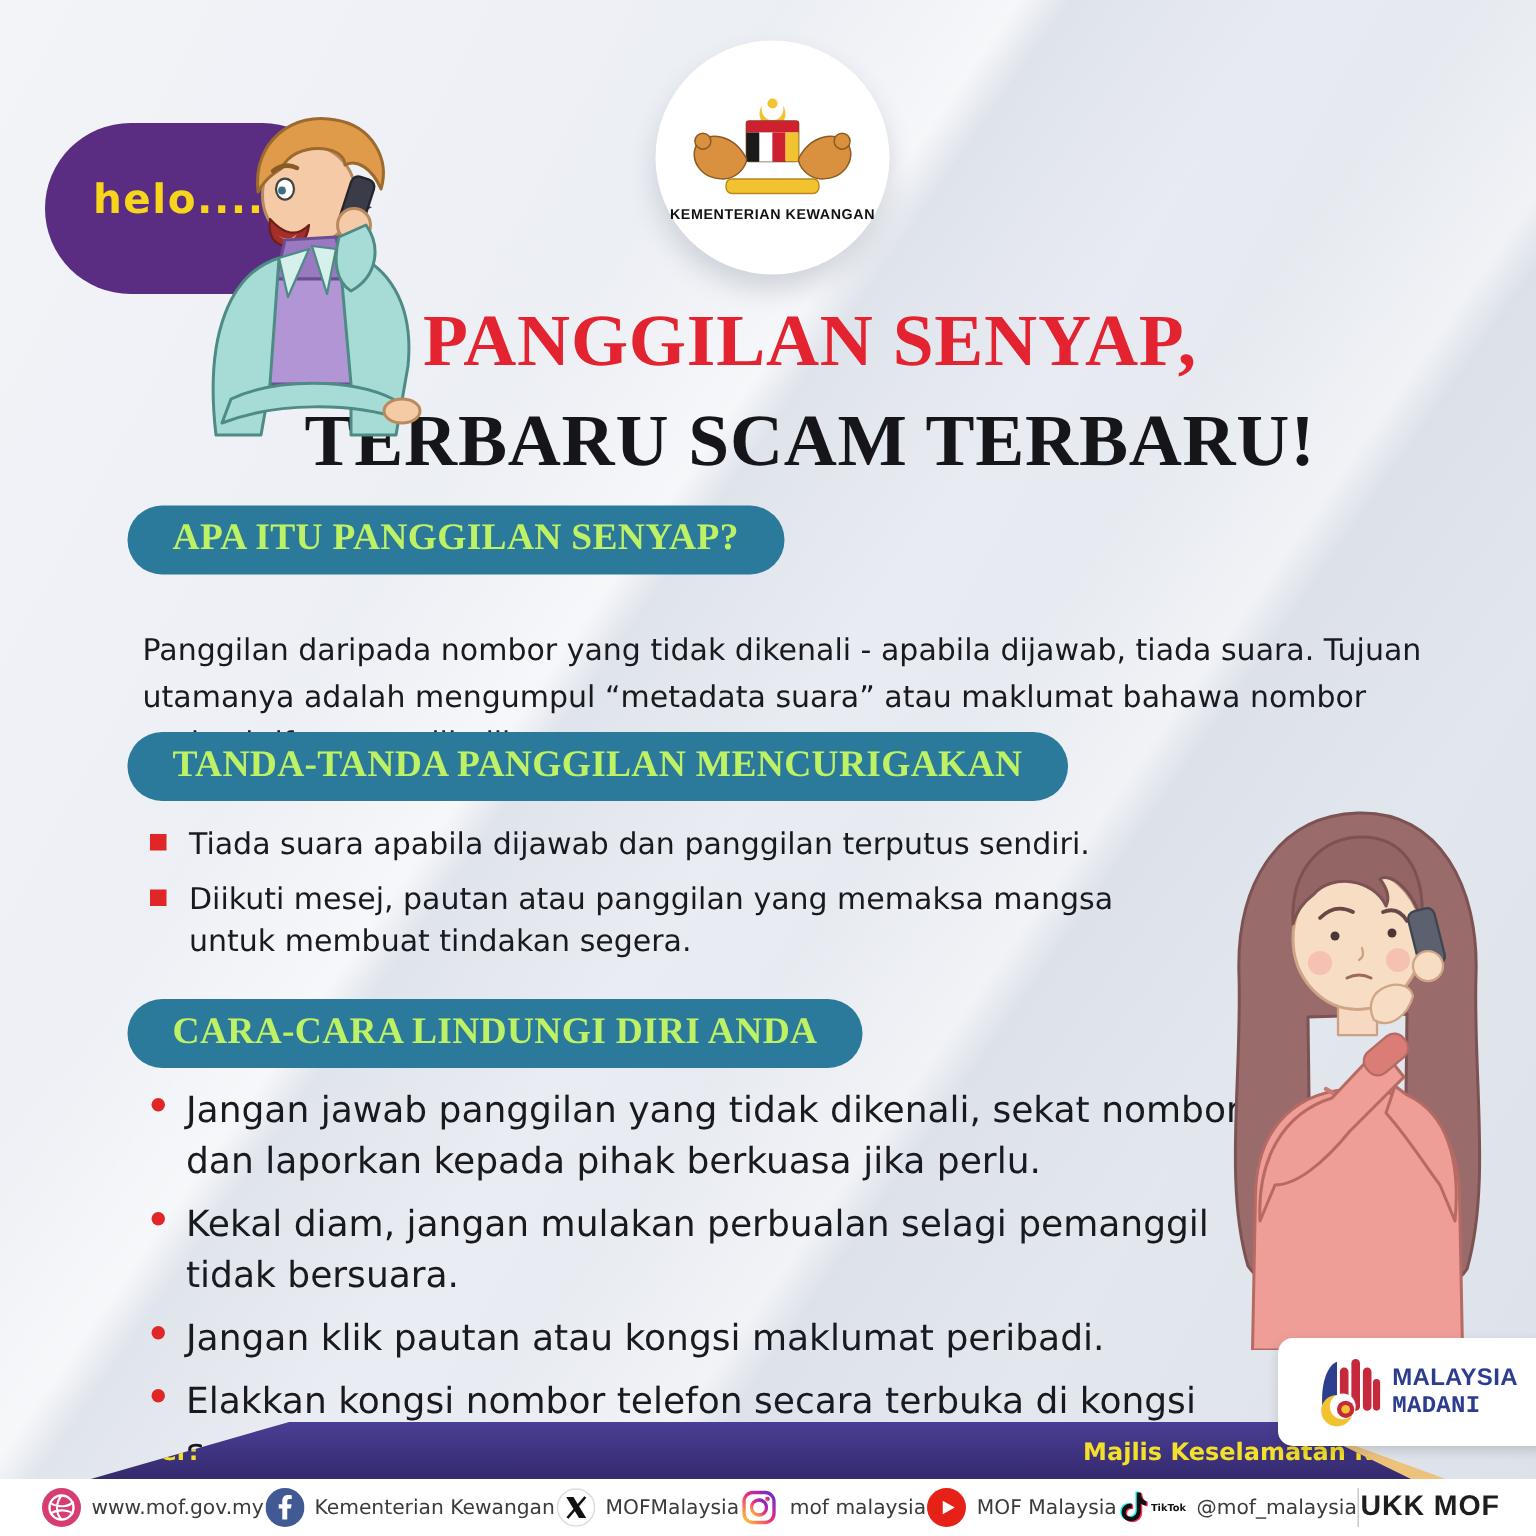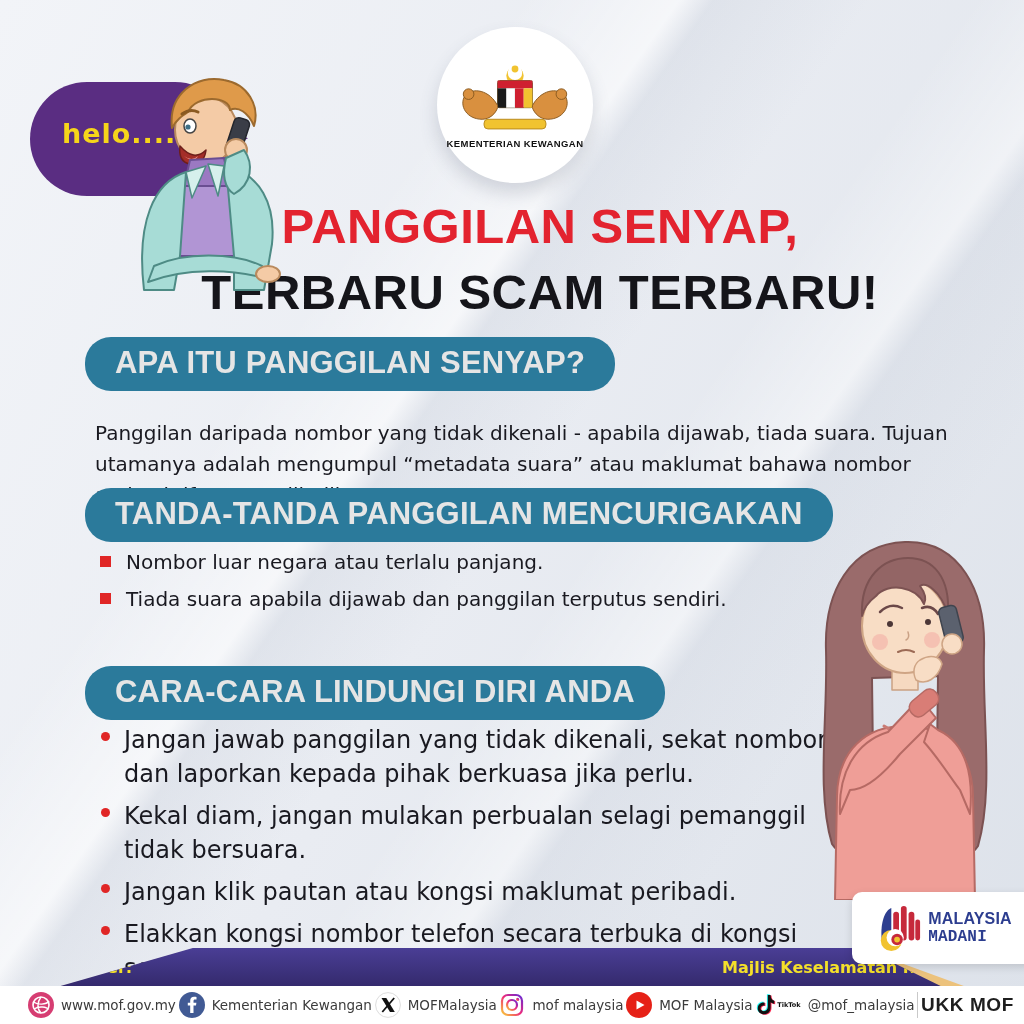--- a/index.html
+++ b/index.html
@@ -18,26 +18,26 @@
   .bubble{position:absolute;left:30px;top:82px;width:202px;height:114px;background:#5a2d82;border-radius:60px;z-index:1;}
   .bubble::after{content:"";position:absolute;right:-16px;top:40px;width:42px;height:36px;background:#5a2d82;
     clip-path:polygon(0 0,100% 45%,8% 100%);}
   .bubble-text{position:absolute;left:32px;top:36px;font-size:27px;font-weight:800;color:#f6d51a;letter-spacing:1px;}
   .caller{position:absolute;left:84px;top:54px;width:200px;height:238px;z-index:2;}
   
   .badge{position:absolute;left:437px;top:27px;width:156px;height:156px;border-radius:50%;background:#fff;
     box-shadow:0 10px 18px rgba(70,82,105,.20);display:flex;flex-direction:column;align-items:center;justify-content:center;z-index:2;}
   .ministry-name{font-size:9.5px;font-weight:700;letter-spacing:.4px;color:#111;margin-top:4px;font-family:"Liberation Sans",sans-serif;}
   
-  .title-wrap{position:absolute;left:140px;top:198px;width:800px;text-align:center;z-index:1;font-family:Liberation Sans, sans-serif;}
+  .title-wrap{position:absolute;left:140px;top:198px;width:800px;text-align:center;z-index:1;font-family:Liberation Serif, serif;}
   .title-1{font-size:49px;font-weight:800;color:#e3232f;letter-spacing:.5px;}
   .title-2{font-size:49px;font-weight:800;color:#15151a;letter-spacing:.5px;margin-top:10px;}
   
-  .pill{position:absolute;left:85px;background:#2b7a9b;color:#e5e5e5;border-radius:26px;padding:8px 30px 10px;
-    font-family:Liberation Sans, sans-serif;font-weight:800;font-size:31px;letter-spacing:.2px;z-index:1;white-space:nowrap;}
+  .pill{position:absolute;left:85px;background:#2b7a9b;color:#bef264;border-radius:26px;padding:8px 30px 10px;
+    font-family:Liberation Serif, serif;font-weight:800;font-size:25px;letter-spacing:.2px;z-index:1;white-space:nowrap;}
   #pill-1{top:337px;}#pill-2{top:488px;}#pill-3{top:666px;}
   .intro{position:absolute;left:95px;top:398px;width:855px;font-size:20px;line-height:1.56;z-index:1;}
   .sg-b{font-weight:400;}
   ul.blist{position:absolute;margin:0;padding:0;list-style:none;z-index:1;}
   #list-signs{left:98px;top:548px;width:680px;}
   #list-signs li{position:relative;padding-left:28px;margin-bottom:9px;font-size:20px;line-height:1.4;}
   #list-signs li::before{content:"";position:absolute;left:2px;top:8px;width:11px;height:11px;background:#e02626;}
   #list-protect{left:98px;top:723px;width:745px;}
   #list-protect li{position:relative;padding-left:26px;margin-bottom:8px;font-size:24px;line-height:1.42;}
   #list-protect li::before{content:"";position:absolute;left:3px;top:9px;width:9px;height:9px;border-radius:50%;background:#e02626;}
@@ -54,21 +54,21 @@
   .madani-l1{font-size:16px;}
   .madani-l2{font-size:16px;margin-top:2px;font-family:Liberation Mono, monospace;}
   
   .source-edge{position:absolute;left:52px;top:952px;width:920px;height:37px;background:#ecc27c;
     clip-path:polygon(14% 0,89% 0,100% 100%,0 100%);z-index:2;}
   .source-bar{position:absolute;left:56px;top:948px;width:912px;height:38px;z-index:3;
     background:linear-gradient(180deg,#4a3e95,#342a6d);clip-path:polygon(15% 0,88.5% 0,97% 100%,.5% 100%);
     display:flex;align-items:center;justify-content:space-between;gap:10px;color:#f4e02a;font-weight:700;font-size:16px;}
   
   .footer{position:absolute;left:0;top:986px;width:1024px;height:38px;background:#fff;z-index:5;
-    display:flex;align-items:center;justify-content:space-between;box-sizing:border-box;padding:0 10px 0 28px;}
+    display:flex;align-items:center;justify-content:space-between;box-sizing:border-box;padding:0 24px 0 28px;}
   .fitem{display:flex;align-items:center;gap:7px;font-size:13.5px;color:#3b3b3b;white-space:nowrap;}
   .ticol{display:flex;flex-direction:row;align-items:center;line-height:1;}
   .tiktok-caption{font-size:6.5px;font-weight:700;color:#111;margin-top:1px;}
   .fdivider{width:1px;height:26px;background:#c9c9c9;}
   .fbrand{font-family:"Liberation Sans",sans-serif;font-weight:800;font-size:19px;letter-spacing:.6px;color:#1e1e1e;white-space:nowrap;}
 </style>
 </head>
 <body>
 
 <div class="poster">
@@ -129,22 +129,22 @@
   <div class="title-wrap">
     <div class="title-1">PANGGILAN SENYAP,</div>
     <div class="title-2">TERBARU SCAM TERBARU!</div>
   </div>
 
   <div class="pill" id="pill-1">APA ITU PANGGILAN SENYAP?</div>
   <p class="intro"><span>Panggilan daripada nombor yang tidak dikenali </span><span class="sg-b">- apabila dijawab, tiada suara.</span><span> Tujuan utamanya adalah </span><span class="sg-b">mengumpul “metadata suara”</span><span> atau </span><span class="sg-b">maklumat bahawa nombor anda aktif supaya dijadikan sasaran scam seterusnya.</span></p>
 
   <div class="pill" id="pill-2">TANDA-TANDA PANGGILAN MENCURIGAKAN</div>
   <ul class="blist" id="list-signs">
-      <li>Nombor luar negara atau terlalu panjang.</li>
       <li>Tiada suara apabila dijawab dan panggilan terputus sendiri.</li>
+      <li>Diikuti mesej, pautan atau panggilan yang memaksa mangsa untuk membuat tindakan segera.</li>
     </ul>
 
   <div class="pill" id="pill-3">CARA-CARA LINDUNGI DIRI ANDA</div>
   <ul class="blist" id="list-protect">
       <li>Jangan jawab panggilan yang tidak dikenali, sekat nombor dan laporkan kepada pihak berkuasa jika perlu.</li>
       <li>Kekal diam, jangan mulakan perbualan selagi pemanggil tidak bersuara.</li>
       <li>Jangan klik pautan atau kongsi maklumat peribadi.</li>
       <li>Elakkan kongsi nombor telefon secara terbuka di kongsi sosial.</li>
       <li>Sahkan semula dengan organisasi sebenar melalui saluran rasmi.</li>
     </ul>

